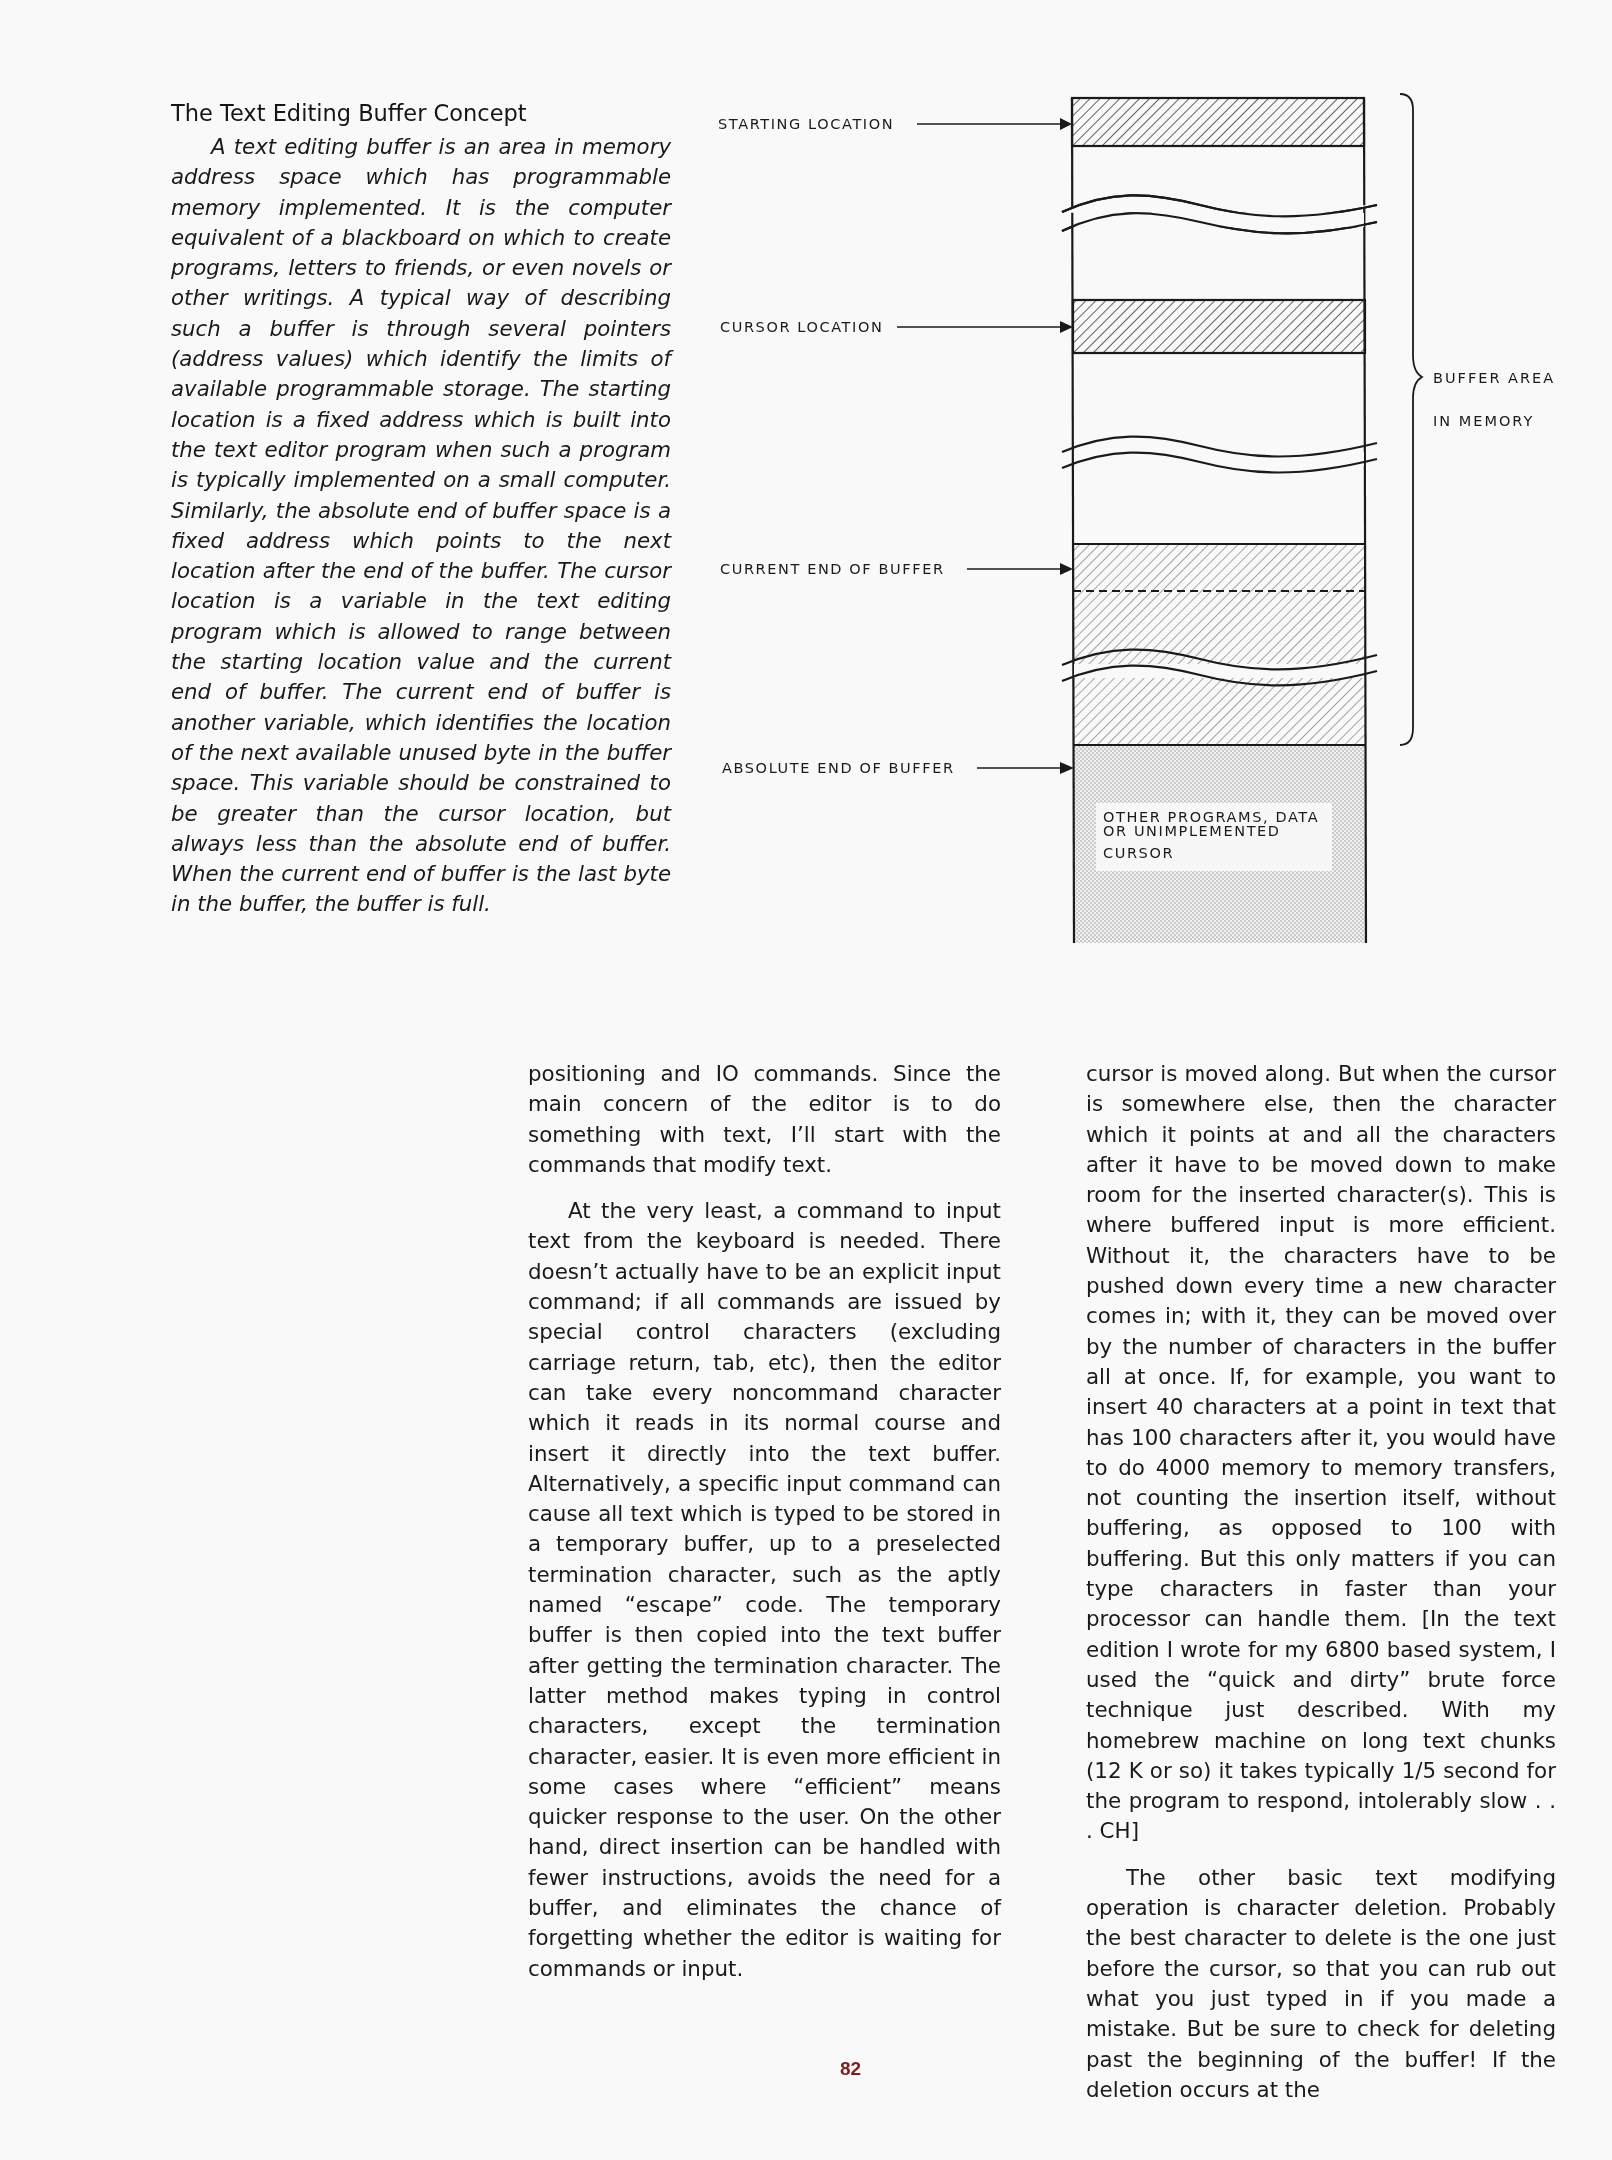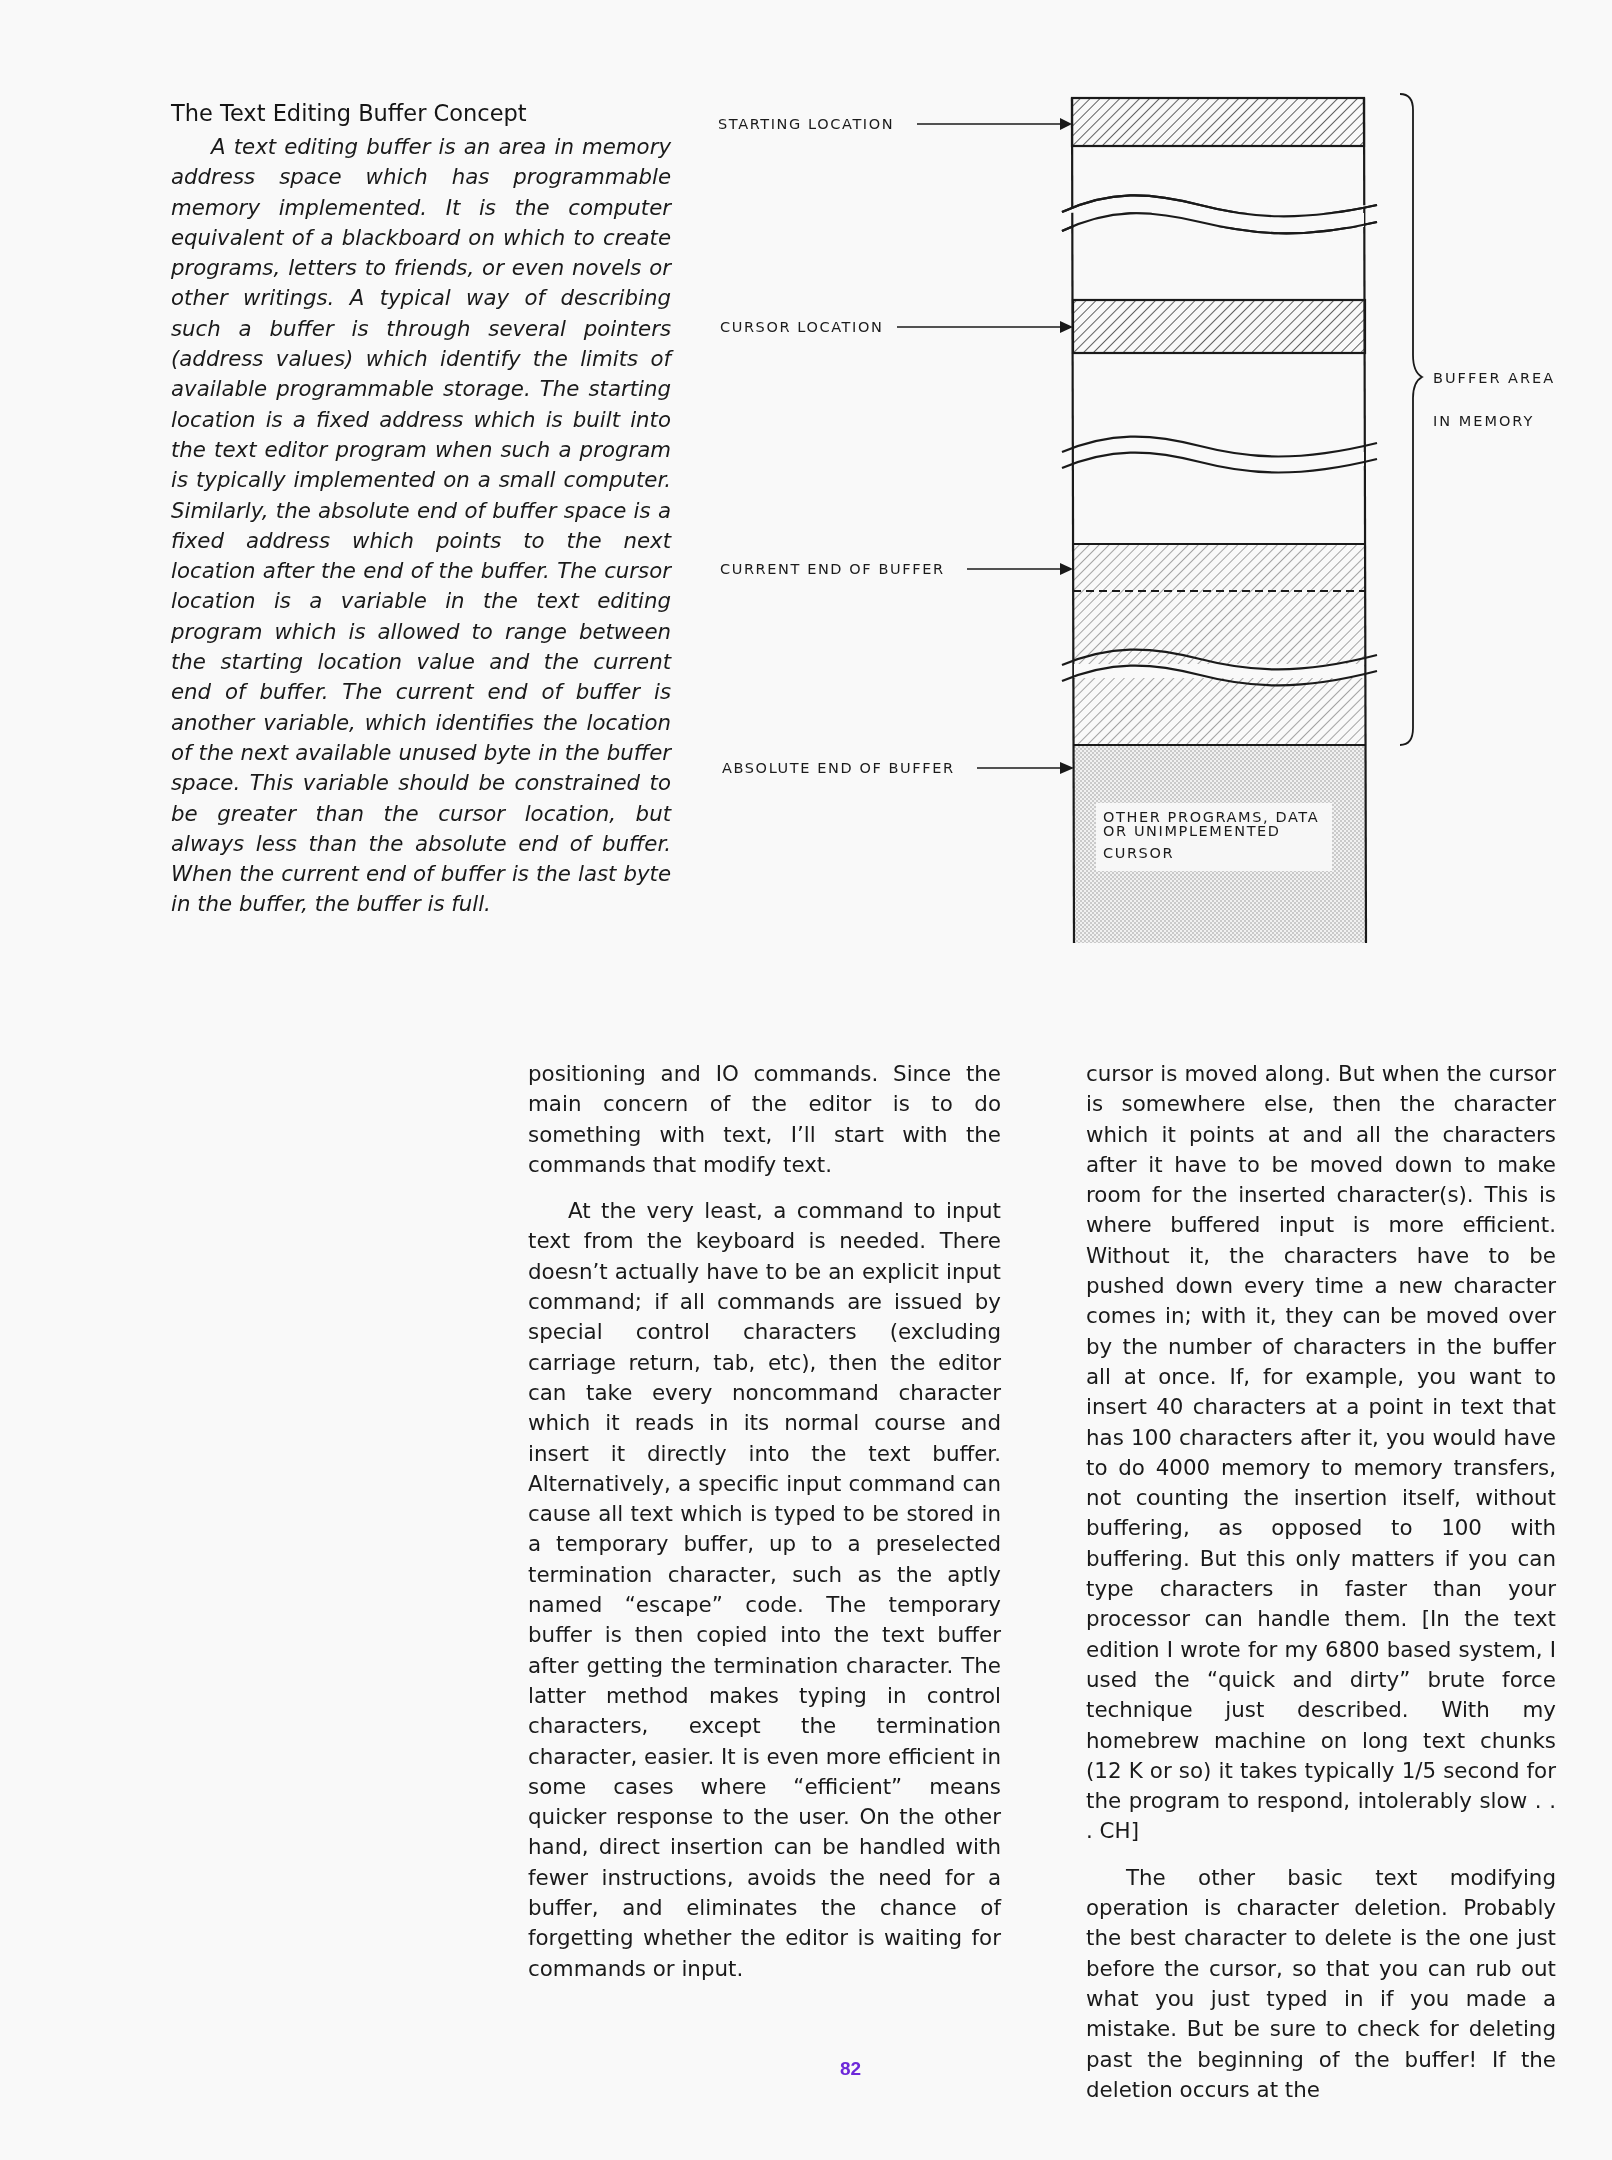--- a/index.html
+++ b/index.html
@@ -26,21 +26,21 @@
   }
   .col {
     position: absolute; top: 1043px; width: 505px;
     font-size: 21.4px; line-height: 30.3px; text-align: justify; color: #1a1a1a;
   }
   .col p { margin: 16px; text-indent: 40px; }
   .col p.cont { text-indent: 0; }
   .col .it { }
   .page-number {
     position: absolute; left: 840px; top: 2058px; font-size: 19px; font-weight: bold;
-    font-family: "Liberation Sans", sans-serif; color: #6d28d9;
+    font-family: "Liberation Sans", sans-serif; color: #7f1d1d;
   }
 </style>
 </head>
 <body>
 
 <div class="sidebar">
   <h3>The Text Editing Buffer Concept</h3>
   <p>A text editing buffer is an area in memory address space which has programmable memory implemented. It is the computer equivalent of a blackboard on which to create programs, letters to friends, or even novels or other writings. A typical way of describing such a buffer is through several pointers (address values) which identify the limits of available programmable storage. The starting location is a fixed address which is built into the text editor program when such a program is typically implemented on a small computer. Similarly, the absolute end of buffer space is a fixed address which points to the next location after the end of the buffer. The cursor location is a variable in the text editing program which is allowed to range between the starting location value and the current end of buffer. The current end of buffer is another variable, which identifies the location of the next available unused byte in the buffer space. This variable should be constrained to be greater than the cursor location, but always less than the absolute end of buffer. When the current end of buffer is the last byte in the buffer, the buffer is full.</p>
 </div>
 

